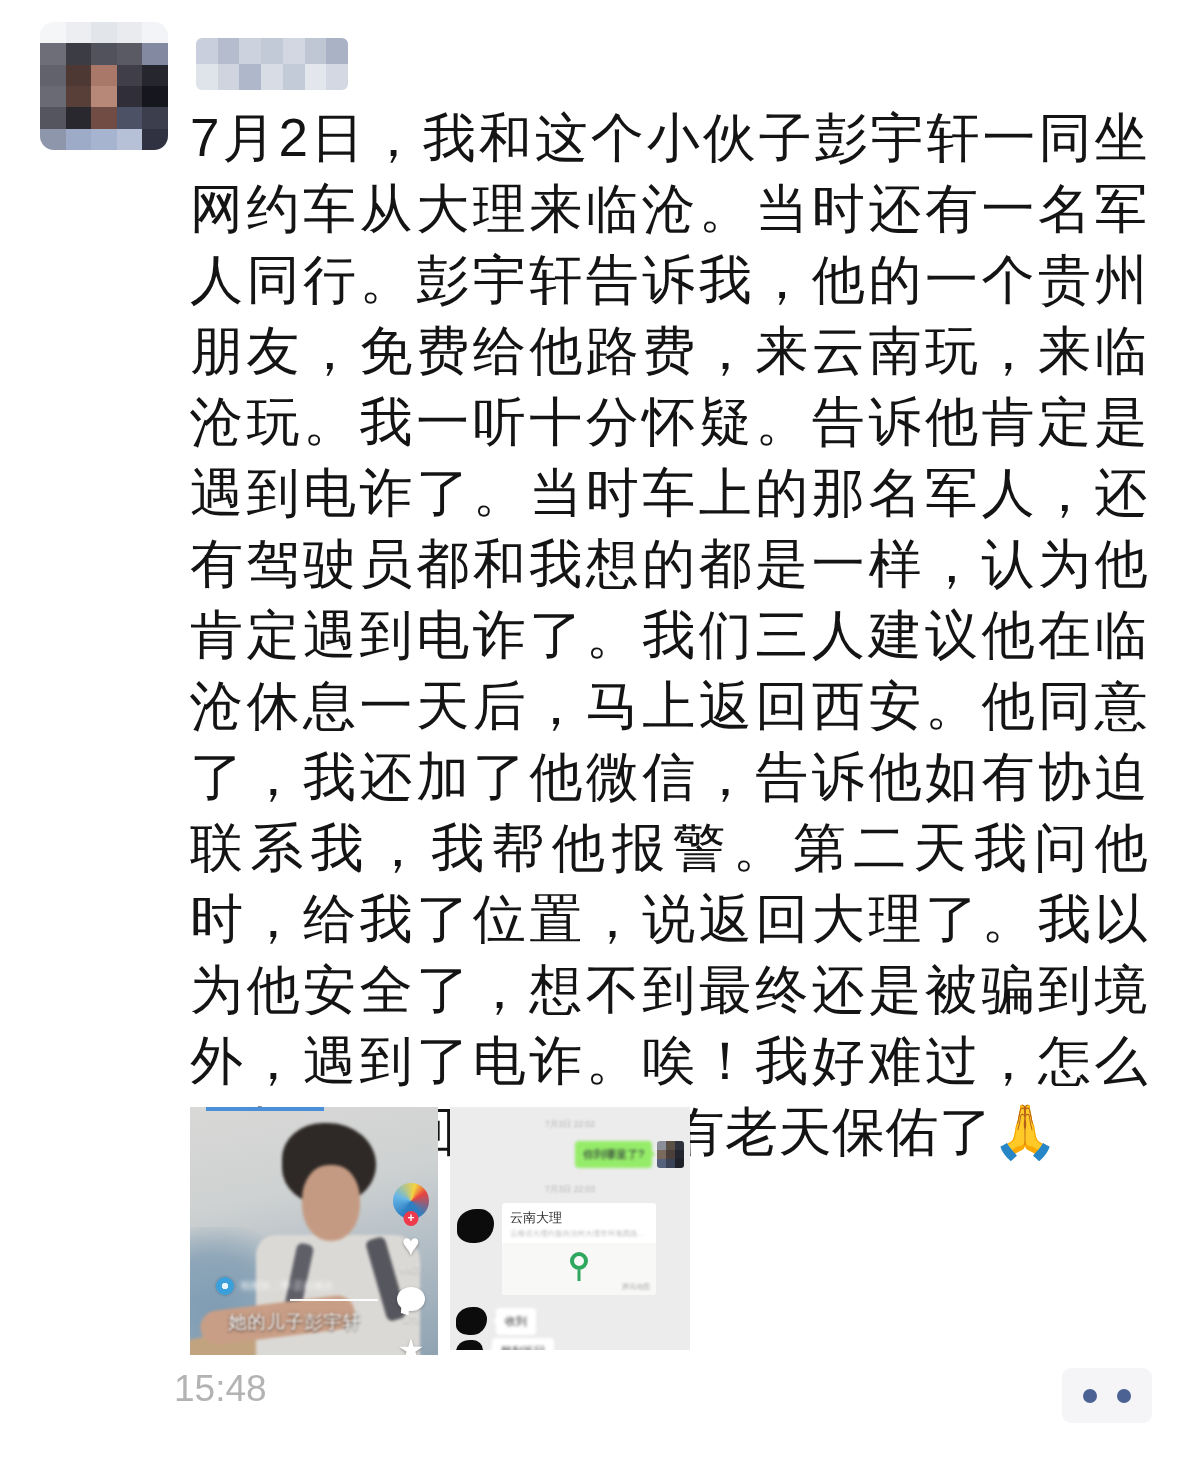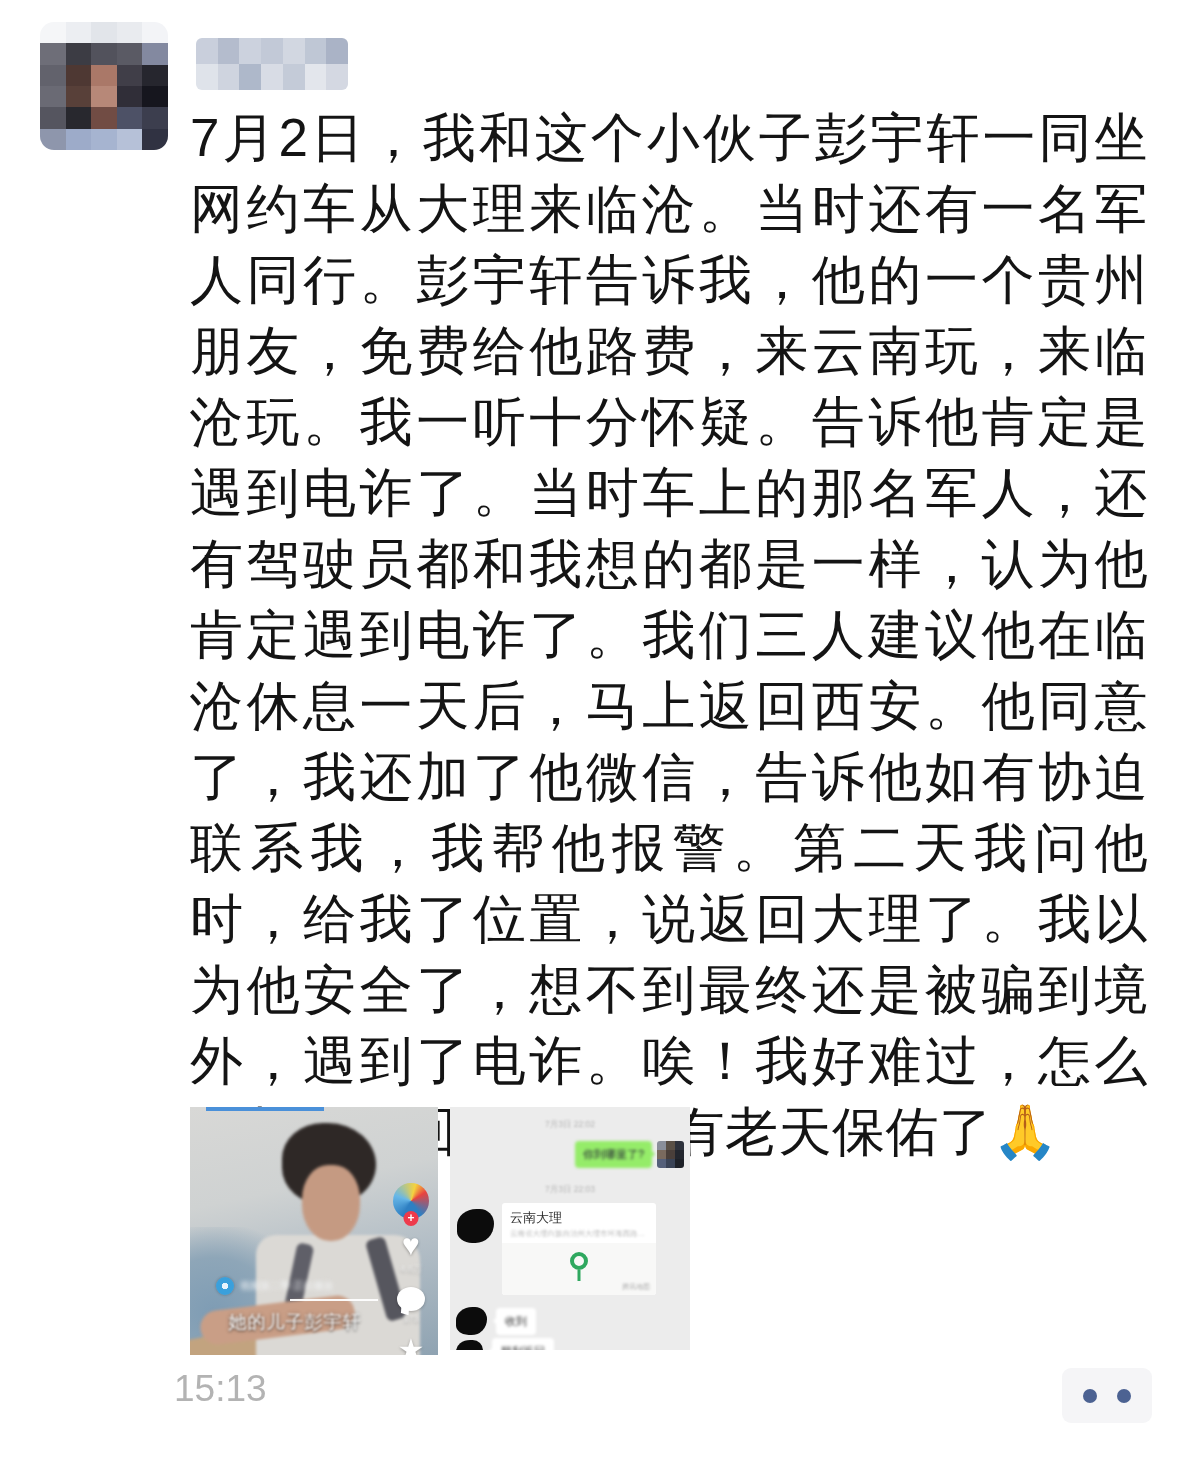--- a/index.html
+++ b/index.html
@@ -205,19 +205,19 @@
     <div class="ct-row-in" style="top:200px">
       <div class="blob" style="width:31px;height:28px;"></div>
       <div class="bub-in">收到</div>
     </div>
     <div class="ct-row-in" style="top:231px">
       <div class="blob" style="width:27px;height:24px;"></div>
       <div class="bub-in">顺利返回</div>
     </div>
   </div>
 
-  <div class="post-time">15:13</div>
+  <div class="post-time">15:48</div>
   <div class="menu-btn">
     <div class="menu-dot"></div>
     <div class="menu-dot"></div>
   </div>
 
 </div>
 
 </body></html>

